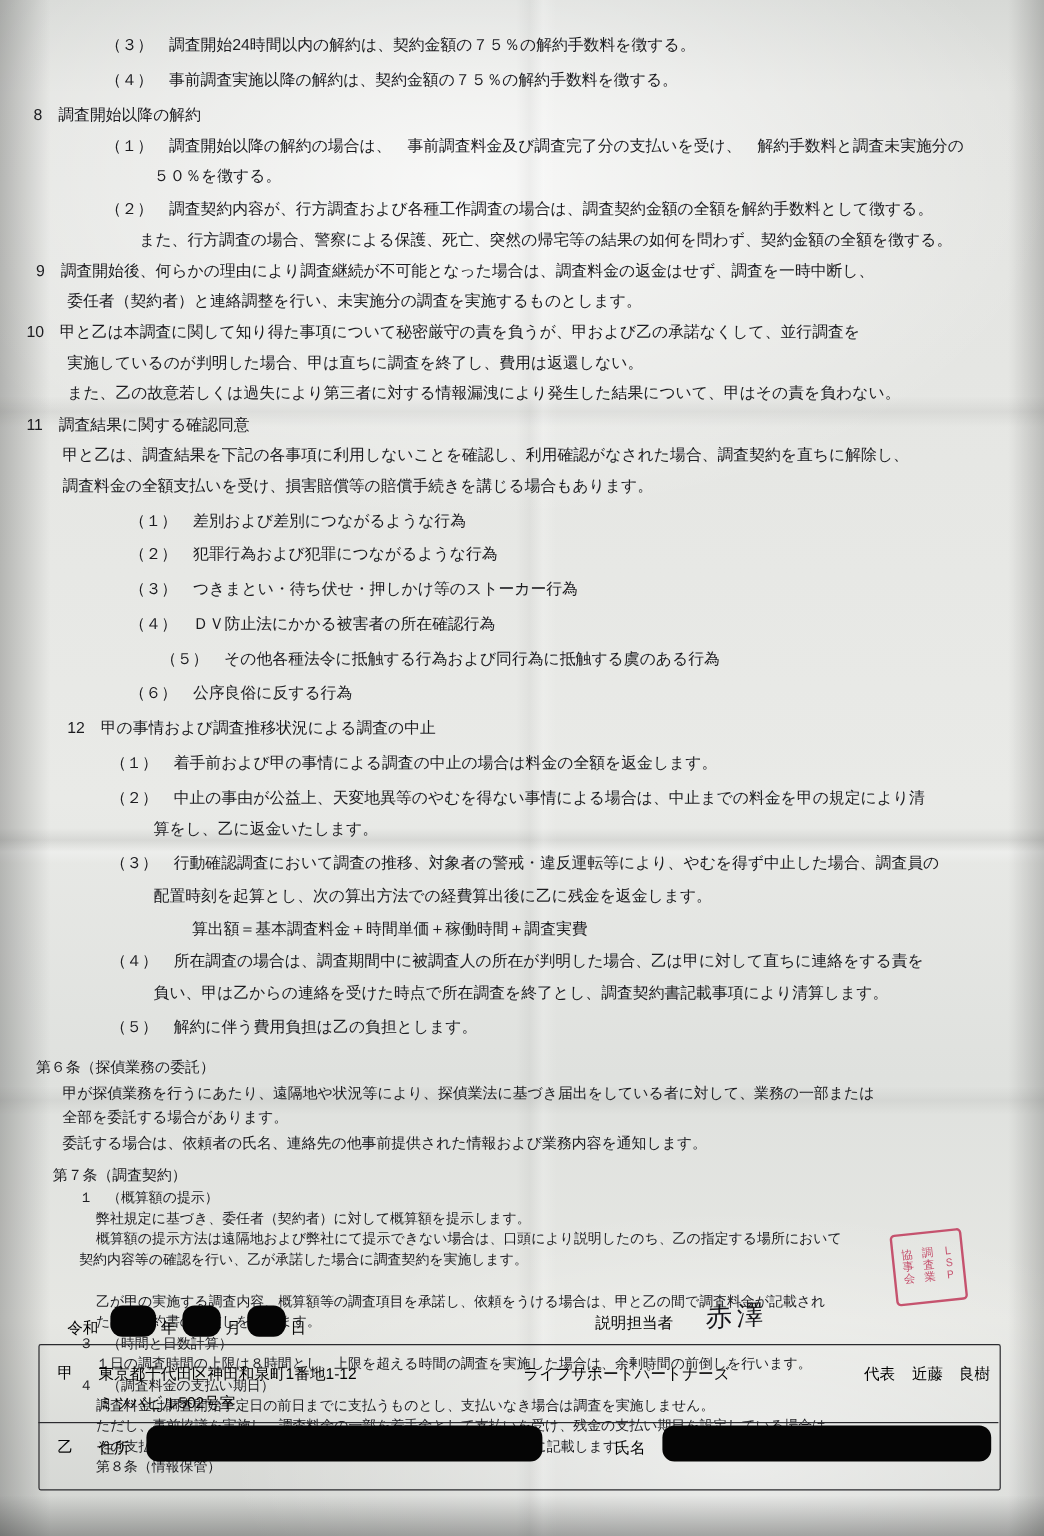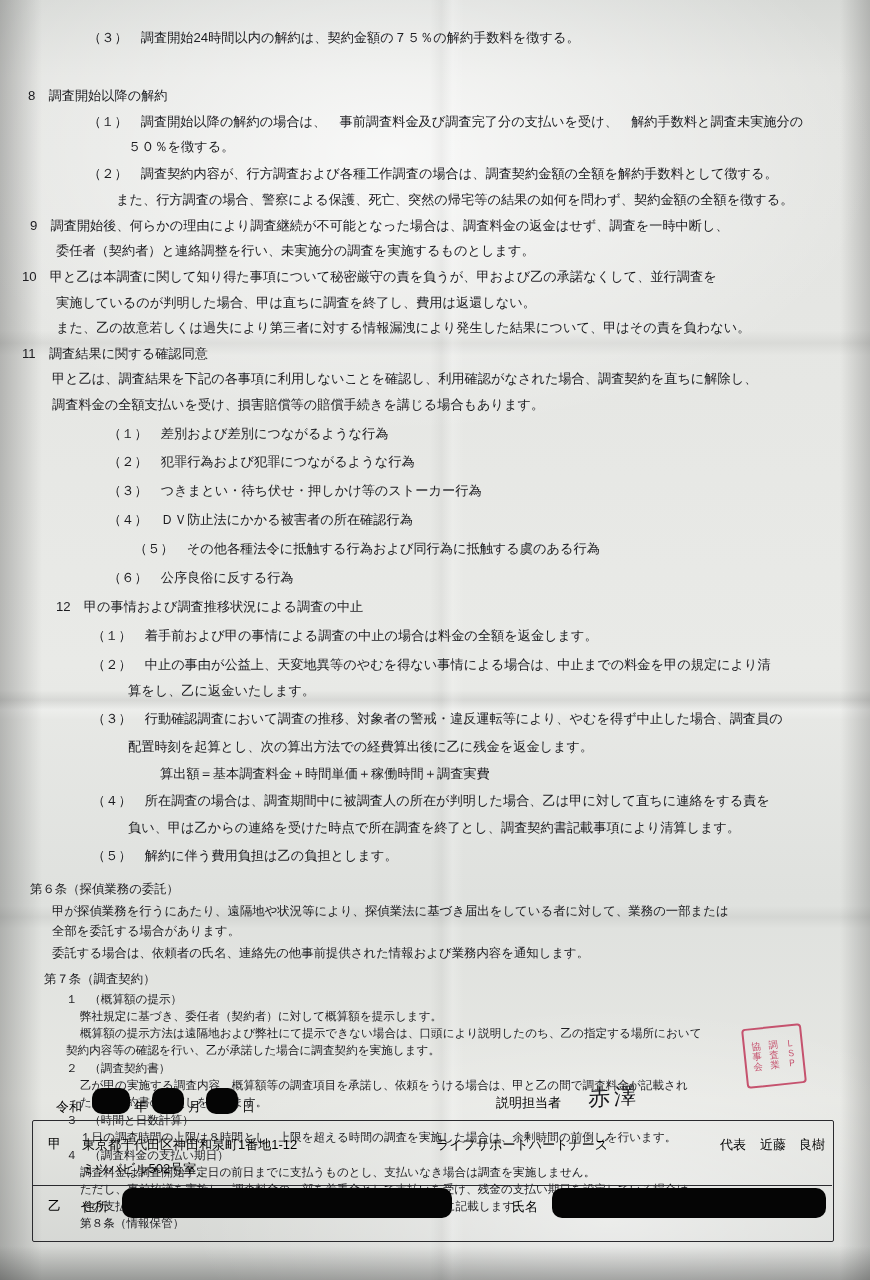--- a/index.html
+++ b/index.html
@@ -110,20 +110,21 @@
   <div class="crease c2"></div>
   <div class="crease c3"></div>
   <div class="vcrease"></div>
   <div class="edge-shadow-l"></div>
   <div class="edge-shadow-r"></div>
   <div class="edge-shadow-b"></div>
 
   <div id="content">
 
     <div class="blk t13" style="left:88px; top:28px; width:760px;">（３）　調査開始24時間以内の解約は、契約金額の７５％の解約手数料を徴する。</div>
+    <div class="blk t13" style="left:88px; top:57px; width:760px;">（４）　事前調査実施以降の解約は、契約金額の７５％の解約手数料を徴する。</div>
     <div class="blk t13" style="left:28px; top:86px; width:800px;">8　調査開始以降の解約</div>
     <div class="blk t13" style="left:88px; top:112px; width:790px;">（１）　調査開始以降の解約の場合は、　事前調査料金及び調査完了分の支払いを受け、　解約手数料と調査未実施分の</div>
     <div class="blk t13" style="left:128px; top:137px; width:740px;">５０％を徴する。</div>
     <div class="blk t13" style="left:88px; top:164px; width:790px;">（２）　調査契約内容が、行方調査および各種工作調査の場合は、調査契約金額の全額を解約手数料として徴する。</div>
     <div class="blk t13" style="left:116px; top:190px; width:780px;">また、行方調査の場合、警察による保護、死亡、突然の帰宅等の結果の如何を問わず、契約金額の全額を徴する。</div>
     <div class="blk t13" style="left:30px; top:216px; width:820px;">9　調査開始後、何らかの理由により調査継続が不可能となった場合は、調査料金の返金はせず、調査を一時中断し、</div>
     <div class="blk t13" style="left:56px; top:241px; width:800px;">委任者（契約者）と連絡調整を行い、未実施分の調査を実施するものとします。</div>
     <div class="blk t13" style="left:22px; top:267px; width:830px;">10　甲と乙は本調査に関して知り得た事項について秘密厳守の責を負うが、甲および乙の承諾なくして、並行調査を</div>
     <div class="blk t13" style="left:56px; top:293px; width:800px;">実施しているのが判明した場合、甲は直ちに調査を終了し、費用は返還しない。</div>
     <div class="blk t13" style="left:56px; top:318px; width:810px;">また、乙の故意若しくは過失により第三者に対する情報漏洩により発生した結果について、甲はその責を負わない。</div>
@@ -150,21 +151,20 @@
     <div class="blk t12" style="left:30px; top:880px; width:830px;">第６条（探偵業務の委託）</div>
     <div class="blk t12" style="left:52px; top:902px; width:820px;">甲が探偵業務を行うにあたり、遠隔地や状況等により、探偵業法に基づき届出をしている者に対して、業務の一部または</div>
     <div class="blk t12" style="left:52px; top:922px; width:820px;">全部を委託する場合があります。</div>
     <div class="blk t12" style="left:52px; top:944px; width:820px;">委託する場合は、依頼者の氏名、連絡先の他事前提供された情報および業務内容を通知します。</div>
 
     <div class="blk t12" style="left:44px; top:970px; width:830px;">第７条（調査契約）</div>
     <div class="blk t11" style="left:66px; top:990px; width:800px;">１　（概算額の提示）</div>
     <div class="blk t11" style="left:80px; top:1007px; width:800px;">弊社規定に基づき、委任者（契約者）に対して概算額を提示します。</div>
     <div class="blk t11" style="left:80px; top:1024px; width:800px;">概算額の提示方法は遠隔地および弊社にて提示できない場合は、口頭により説明したのち、乙の指定する場所において</div>
     <div class="blk t11" style="left:66px; top:1041px; width:800px;">契約内容等の確認を行い、乙が承諾した場合に調査契約を実施します。</div>
-    <div class="blk t11" style="left:66px; top:1059px; width:800px;">２　（調査契約書）</div>
     <div class="blk t11" style="left:80px; top:1076px; width:800px;">乙が甲の実施する調査内容、概算額等の調査項目を承諾し、依頼をうける場合は、甲と乙の間で調査料金が記載され</div>
     <div class="blk t11" style="left:80px; top:1093px; width:800px;">た調査契約書の取交しを行います。</div>
     <div class="blk t11" style="left:66px; top:1111px; width:800px;">３　（時間と日数計算）</div>
     <div class="blk t11" style="left:80px; top:1128px; width:800px;">１日の調査時間の上限は８時間とし、上限を超える時間の調査を実施した場合は、余剰時間の前倒しを行います。</div>
     <div class="blk t11" style="left:66px; top:1146px; width:800px;">４　（調査料金の支払い期日）</div>
     <div class="blk t11" style="left:80px; top:1163px; width:800px;">調査料金は調査開始予定日の前日までに支払うものとし、支払いなき場合は調査を実施しません。</div>
     <div class="blk t11" style="left:80px; top:1180px; width:800px;">ただし、事前協議を実施し、調査料金の一部を着手金として支払いを受け、残金の支払い期日を設定している場合は、</div>
     <div class="blk t11" style="left:80px; top:1197px; width:800px;">その支払い方法により支払いを受けるものとし、支払い方法は契約書に記載します。</div>
     <div class="blk t11" style="left:80px; top:1214px; width:800px;">第８条（情報保管）</div>
 

